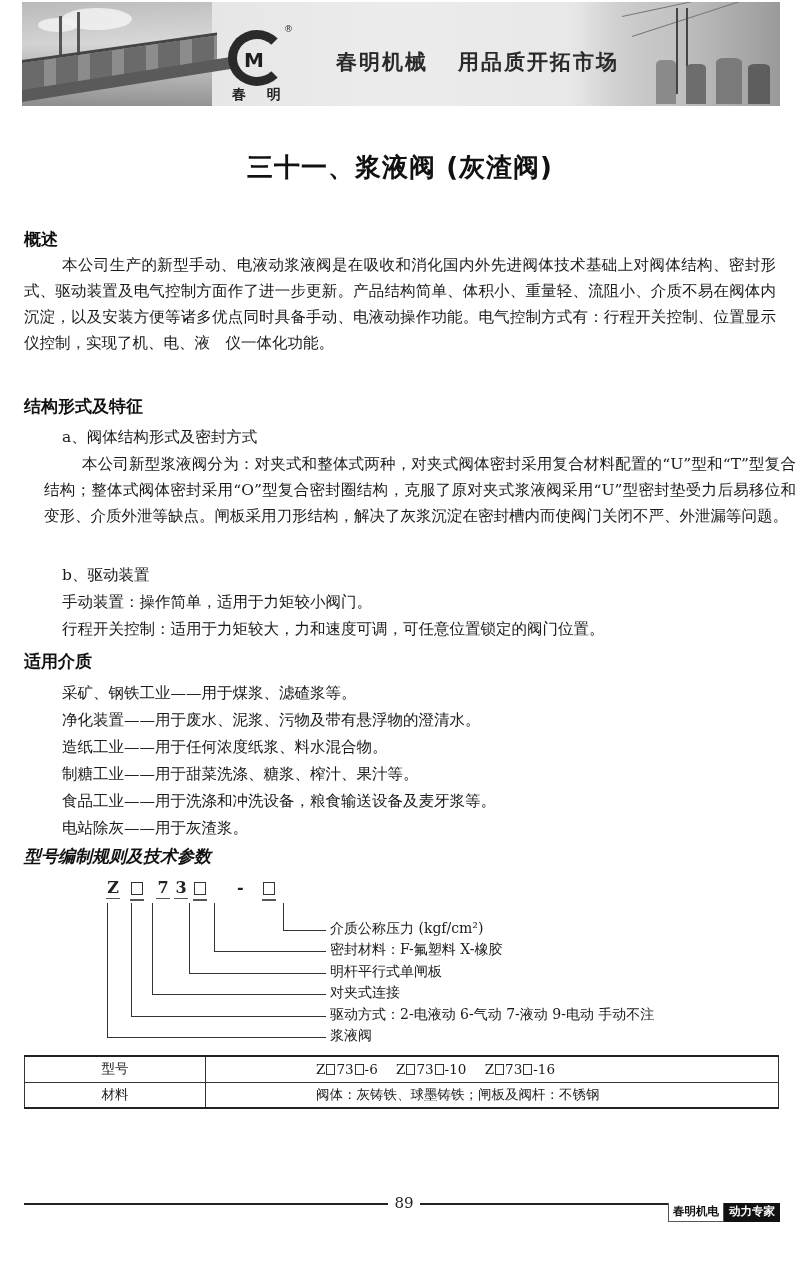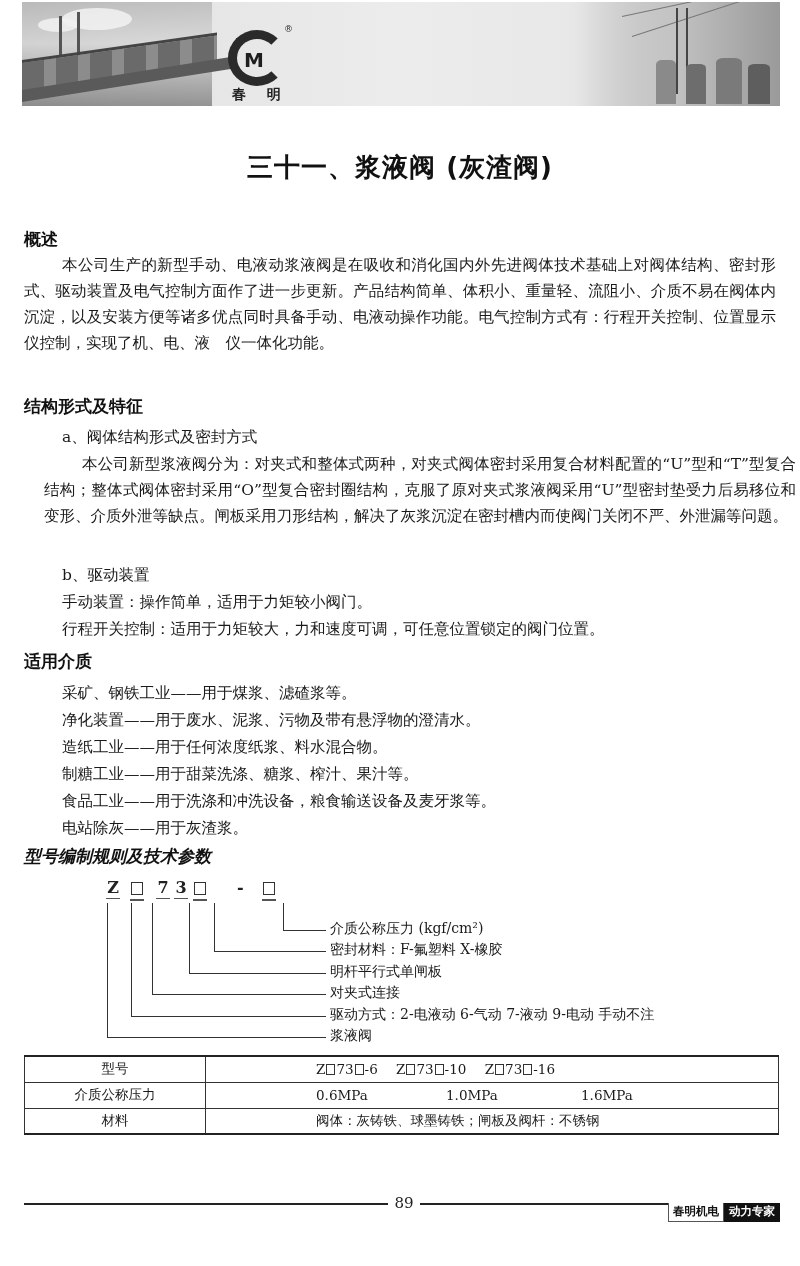--- a/index.html
+++ b/index.html
@@ -132,20 +132,23 @@
   <div class="tower" style="left:634px;top:58px;width:20px;height:44px;background:#8a8a8a;"></div>
   <div class="tower" style="left:664px;top:62px;width:20px;height:40px;"></div>
   <div class="tower" style="left:694px;top:56px;width:26px;height:46px;background:#7a7a7a;"></div>
   <div class="tower" style="left:726px;top:62px;width:22px;height:40px;background:#5e5e5e;"></div>
 
   <div class="logo">
     <div class="c-ring"></div>
     <div class="m-mark">M</div>
     <div class="reg">®</div>
     <div class="logo-text">春 明</div>
+  </div>
+  <div class="slogan">
+    <span>春明机械</span><span>用品质开拓市场</span>
   </div>
 </div>
 
 <div class="page-title">三十一、浆液阀 (灰渣阀)</div>
 
 <div class="h" style="top:228px;">概述</div>
 <div class="p" style="top:252px;text-indent:38px;">本公司生产的新型手动、电液动浆液阀是在吸收和消化国内外先进阀体技术基础上对阀体结构、密封形式、驱动装置及电气控制方面作了进一步更新。产品结构简单、体积小、重量轻、流阻小、介质不易在阀体内沉淀，以及安装方便等诸多优点同时具备手动、电液动操作功能。电气控制方式有：行程开关控制、位置显示仪控制，实现了机、电、液　仪一体化功能。</div>
 
 <div class="h" style="top:395px;">结构形式及特征</div>
 <div class="line" style="top:427px;">a、阀体结构形式及密封方式</div>
@@ -197,26 +200,20 @@
   <tbody>
       <tr>
     <td class="label">型号</td>
     <td class="value vals">
       <span class="mv"><span>Z</span><span class="sq"></span><span>73</span><span class="sq"></span><span>-6</span></span>
       <span class="mv"><span>Z</span><span class="sq"></span><span>73</span><span class="sq"></span><span>-10</span></span>
       <span><span>Z</span><span class="sq"></span><span>73</span><span class="sq"></span><span>-16</span></span>
     </td>
   </tr>
   <tr>
-    <td class="label">介质公称压力</td>
-    <td class="value vals">
-      <span class="pv1">0.6MPa</span><span class="pv2">1.0MPa</span><span>1.6MPa</span>
-    </td>
-  </tr>
-  <tr>
     <td class="label">材料</td>
     <td class="value">阀体：灰铸铁、球墨铸铁；闸板及阀杆：不锈钢</td>
   </tr>
 </tbody>
   </table>
 
 <div class="footer-rule-l"></div>
 <div class="page-no">89</div>
 <div class="footer-rule-r"></div>
 <div class="footer-brand">

